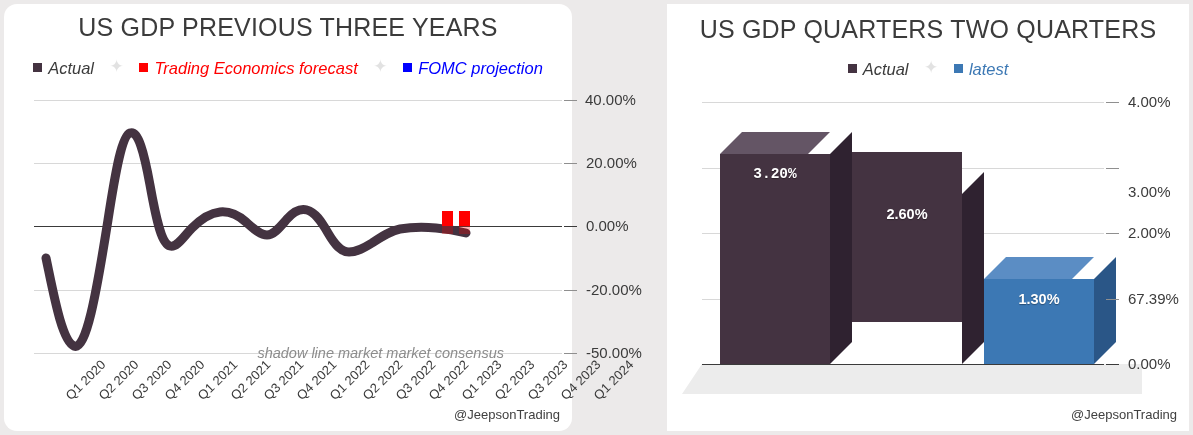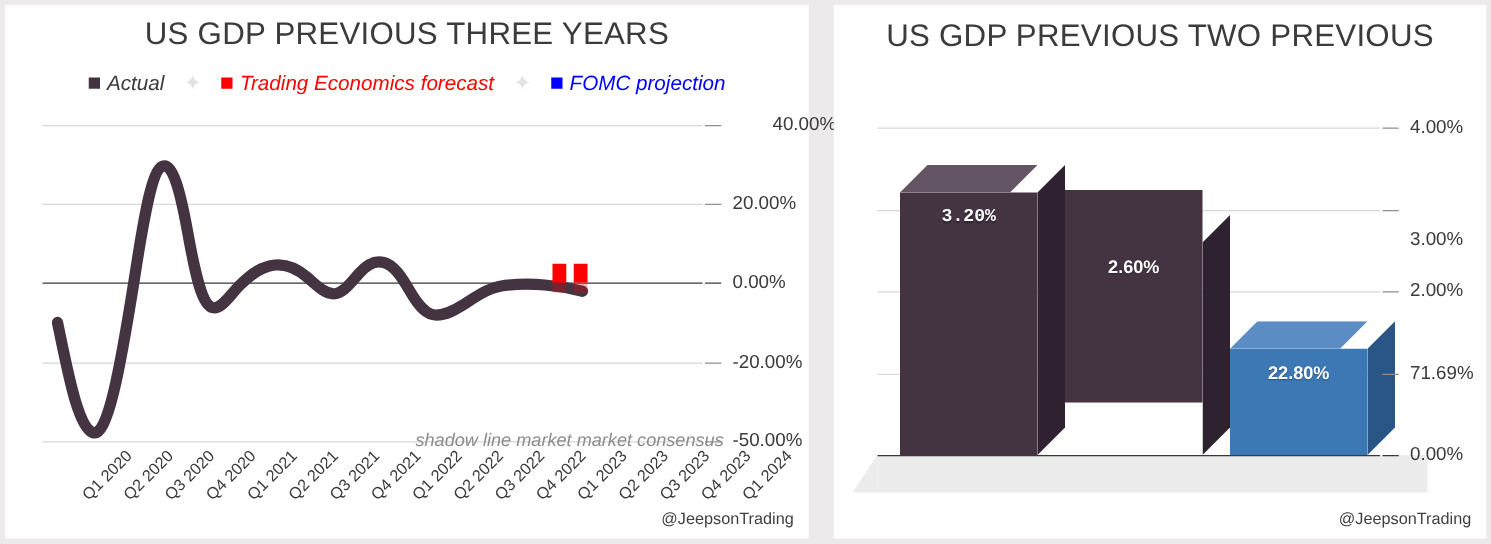--- a/index.html
+++ b/index.html
@@ -16,21 +16,21 @@
     overflow: hidden;
   }
 
   
   .panel {
     position: absolute;
     top: 4px;
     height: 427px;
     background: #ffffff;
   }
-  #panel-left  { left: 4px;  width: 643px; }
+  #panel-left  { left: 4px;  width: 568px; border-radius: 13px; }
   #panel-right { left: 667px; width: 522px; }
 
   
   .chart-title {
     position: absolute;
     left: 0; right: 0;
     text-align: center;
     color: #3b3b3b;
     font-size: 25px;
     letter-spacing: .2px;
@@ -241,21 +241,21 @@
       <div class="fc-marker" style="left:425px; top:111px;">
         <div class="halo"></div>
       </div>
 
       <div class="ytick-dash" style="left:530px; top:0px;"></div>
       <div class="ytick-dash" style="left:530px; top:63px;"></div>
       <div class="ytick-dash" style="left:530px; top:126px; background:#3a3a3a;"></div>
       <div class="ytick-dash" style="left:530px; top:190px;"></div>
       <div class="ytick-dash" style="left:530px; top:253px;"></div>
 
-      <div class="ytick" style="left:584px; top:-9px;">40.00%</div>
+      <div class="ytick" style="left:551px; top:-9px;">40.00%</div>
       <div class="ytick" style="left:552px; top:54px;">20.00%</div>
       <div class="ytick" style="left:552px; top:117px;">0.00%</div>
       <div class="ytick" style="left:552px; top:181px;">-20.00%</div>
       <div class="ytick" style="left:552px; top:244px;">-50.00%</div>
     </div>
 
     <div id="annotation">shadow line market market consensus</div>
 
     <div id="xaxis-left">
       <div class="xtick" style="left:44px;">Q1 2020</div>
@@ -275,22 +275,31 @@
       <div class="xtick" style="left:506px;">Q3 2023</div>
       <div class="xtick" style="left:539px;">Q4 2023</div>
       <div class="xtick" style="left:572px;">Q1 2024</div>
     </div>
 
     <div class="watermark" id="wm-left">@JeepsonTrading</div>
   </div>
 
   <div class="panel" id="panel-right">
 
-    <div class="chart-title" id="title-right">US GDP PREVIOUS TWO PREVIOUS</div>
-
+    <div class="chart-title" id="title-right">US GDP QUARTERS TWO QUARTERS</div>
+
+    <div class="legend" id="legend-right">
+      <span class="legend-item">
+        <span class="legend-sq" style="background:#443341"></span><span class="legend-label" style="color:#3b3b3b">Actual</span>
+      </span>
+      <span class="legend-sep">✦</span>
+      <span class="legend-item">
+        <span class="legend-sq" style="background:#3c78b4"></span><span class="legend-label" style="color:#3c78b4">latest</span>
+      </span>
+    </div>
 
     <div class="plot" id="right-plot">
 
       <div class="floor"></div>
       <div class="floor-left-tri"></div>
 
       <div class="gridline" style="top:0px;   width:402px;"></div>
       <div class="gridline" style="top:66px;  width:402px;"></div>
       <div class="gridline" style="top:131px; width:402px;"></div>
       <div class="gridline" style="top:197px; width:402px;"></div>
@@ -331,33 +340,33 @@
           <svg class="top-quad" viewBox="0 0 110 22" preserveAspectRatio="none">
             <polygon points="0,22 22,0 110,0 88,22" fill="#5b8dc4"></polygon>
           </svg>
         </div>
         <div class="side" style="top:-22px; height:107px;">
           <svg width="22" height="107" viewBox="0 0 22 107" preserveAspectRatio="none">
             <polygon points="0,22 22,0 22,85 0,107" fill="#2a5687"></polygon>
           </svg>
         </div>
         <div class="front" style="height:85px; background:#3c78b4;"></div>
-        <div class="bar-label" style="top:12px;">22.80%</div>
+        <div class="bar-label" style="top:12px;">1.30%</div>
       </div>
 
       <div class="ytick-dash" style="left:404px; top:0px;"></div>
       <div class="ytick-dash" style="left:404px; top:66px;"></div>
       <div class="ytick-dash" style="left:404px; top:131px;"></div>
       <div class="ytick-dash" style="left:404px; top:197px;"></div>
       <div class="ytick-dash" style="left:404px; top:262px; background:#3a3a3a;"></div>
 
       <div class="ytick" style="left:426px; top:-9px;">4.00%</div>
       <div class="ytick" style="left:426px; top:57px;margin-top:24px;">3.00%</div>
       <div class="ytick" style="left:426px; top:122px;">2.00%</div>
-      <div class="ytick" style="left:426px; top:188px;">71.69%</div>
+      <div class="ytick" style="left:426px; top:188px;">67.39%</div>
       <div class="ytick" style="left:426px; top:253px;">0.00%</div>
 
     </div>
 
     <div class="watermark" id="wm-right">@JeepsonTrading</div>
   </div>
 
 </div>
 
 </body></html>

